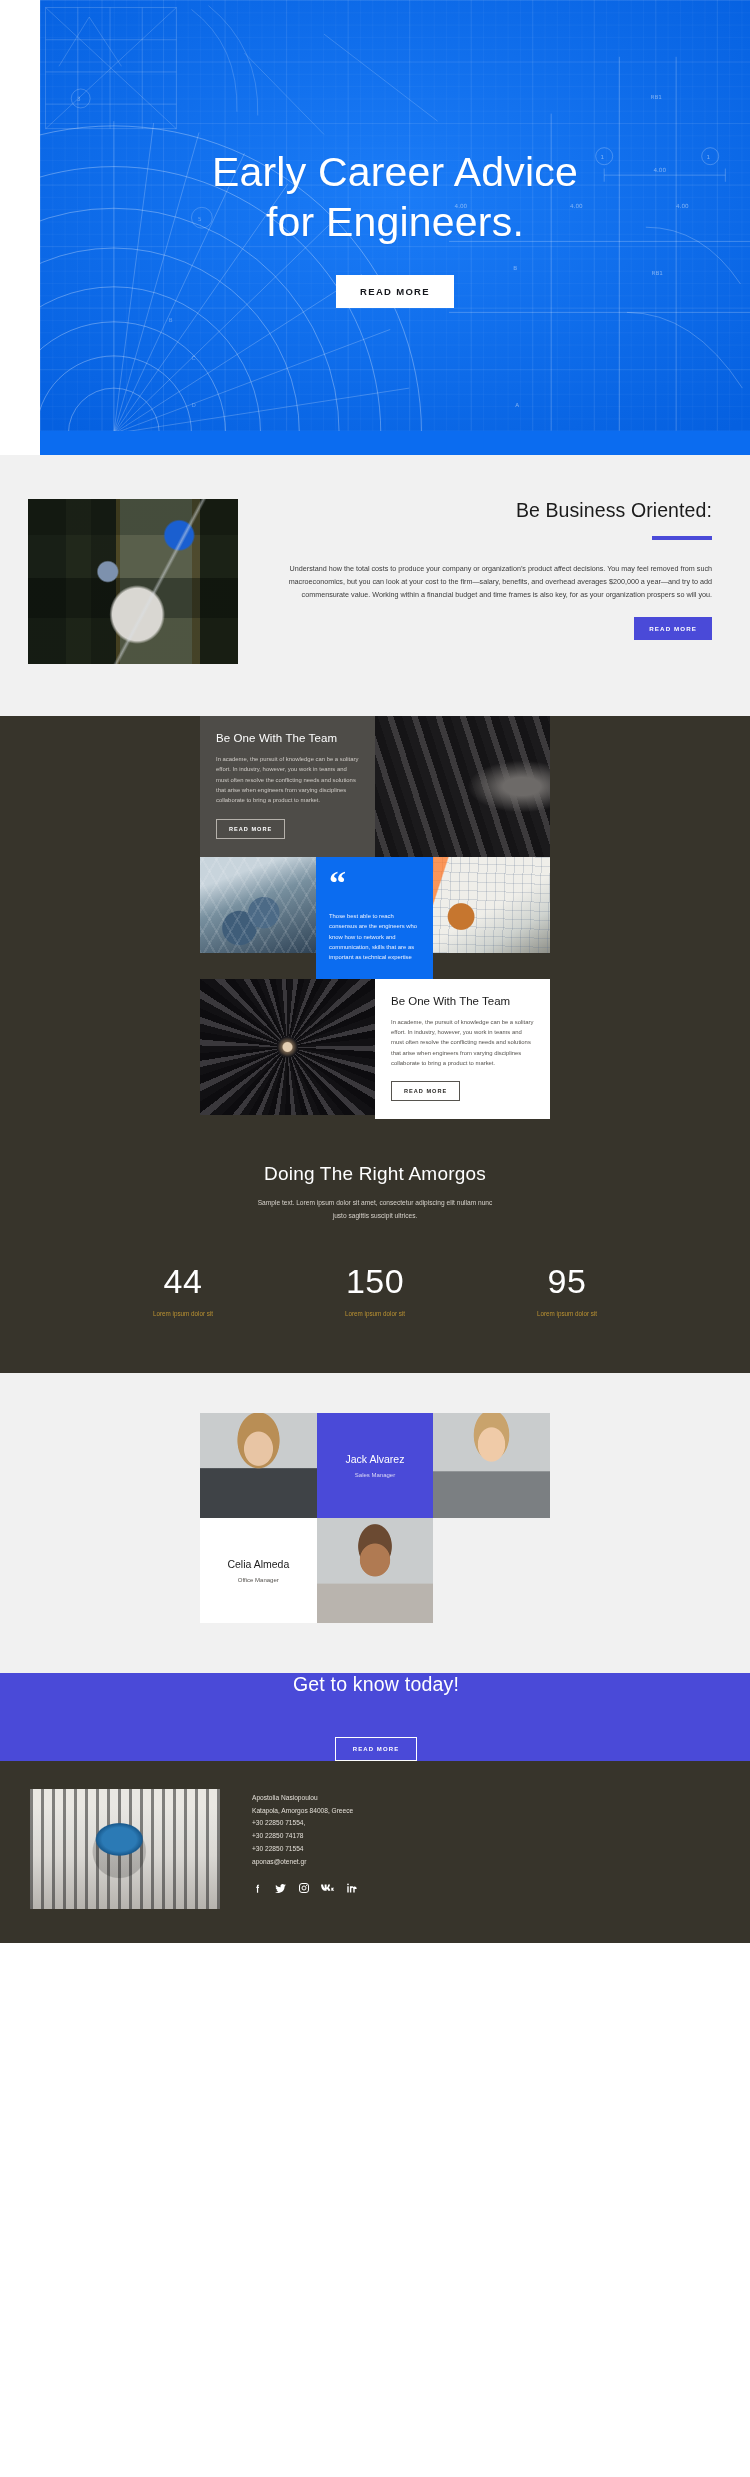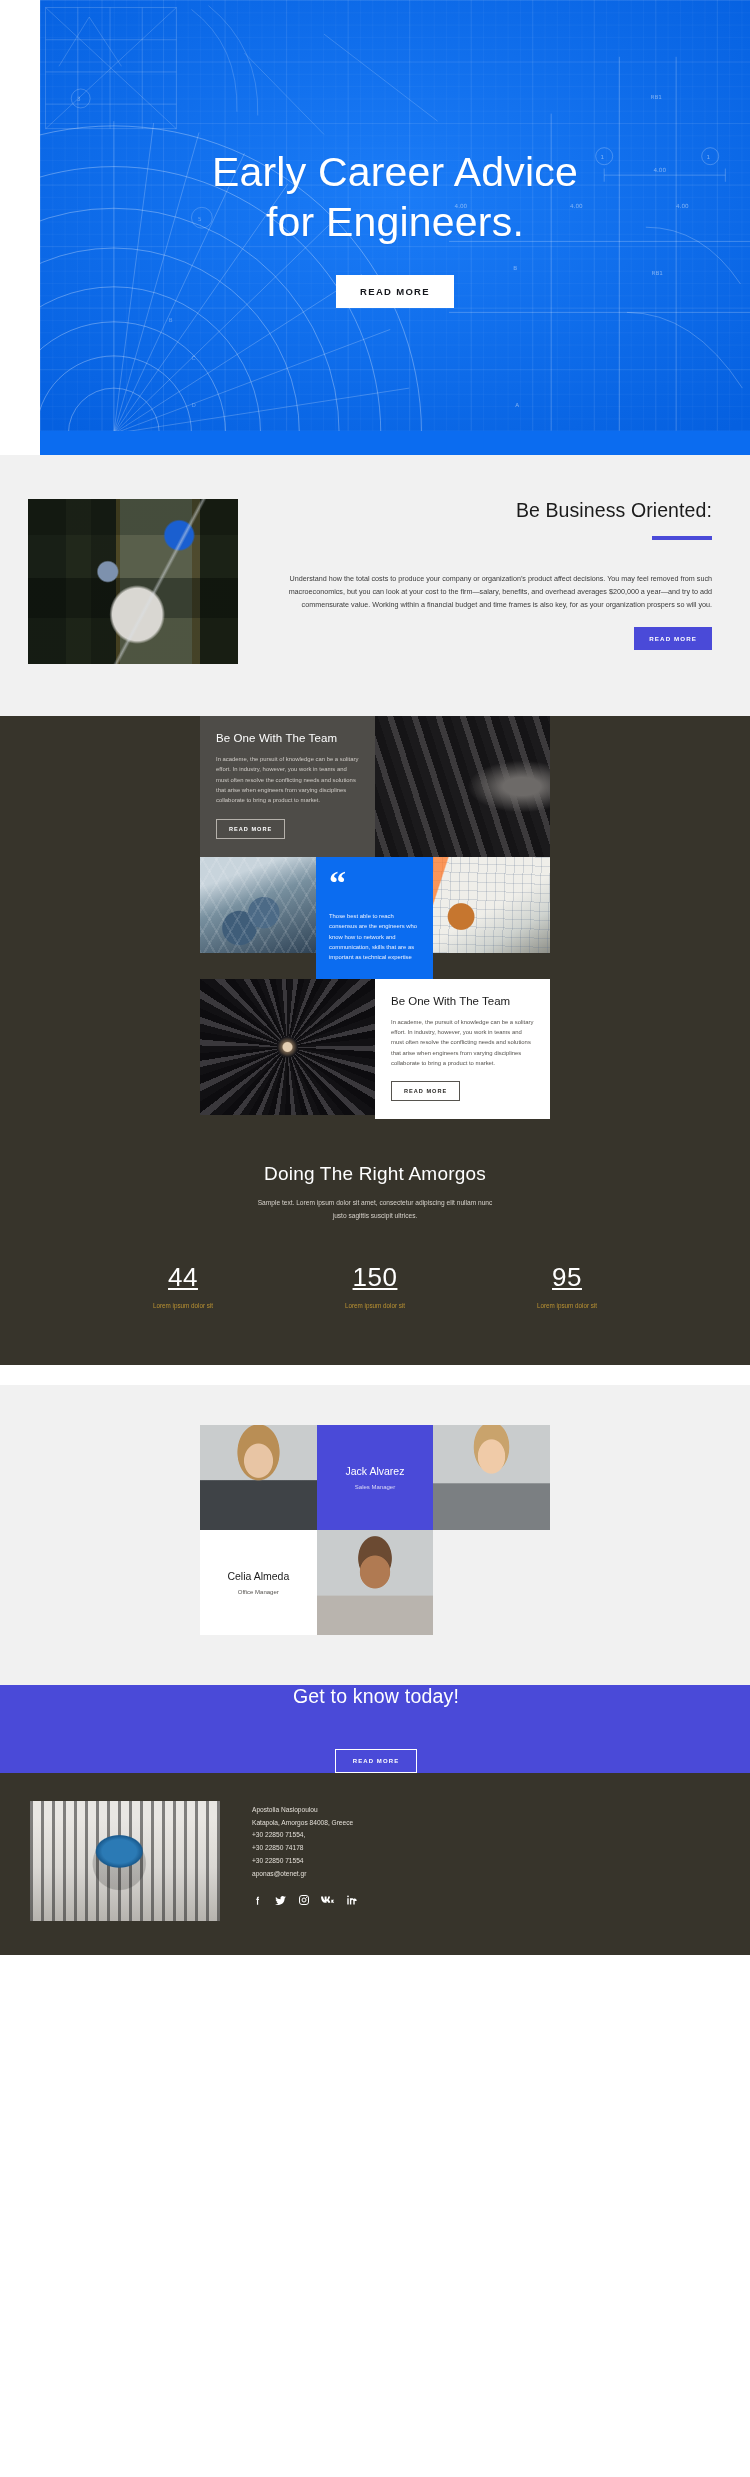--- a/index.html
+++ b/index.html
@@ -69,21 +69,21 @@
     color: #1b1b1b;
     font-weight: 400;
     text-align: right;
     letter-spacing: .1px;
   }
   .rule {
     width: 60px; height: 4px; background: #4a4ad8;
     margin: 14px 0 0 auto;
   }
   .business-body {
-    margin-top: 32px;
+    margin-top: 22px;
     font-size: 7.2px;
     line-height: 1.82;
     color: #3a3a3a;
     text-align: right;
   }
   .btn-primary {
     display: inline-block;
     margin-top: 16px;
     background: #4a4ad8;
     color: #fff;
@@ -184,25 +184,25 @@
   .stats-title { color: #ffffff; font-size: 19px; font-weight: 400; letter-spacing: .2px; }
   .stats-sub {
     margin: 12px auto 0 auto;
     max-width: 250px;
     color: #d6d2cb;
     font-size: 6.6px;
     line-height: 1.85;
   }
   .stat-row { display: flex; justify-content: center; gap: 62px; margin-top: 40px; }
   .stat { width: 130px; }
-  .stat-num { color: #ffffff; font-size: 26px; font-weight: 400; letter-spacing: .5px; text-decoration: underline; }
+  .stat-num { color: #ffffff; font-size: 34px; font-weight: 400; letter-spacing: .5px; }
   .stat-lbl { margin-top: 9px; color: #b99132; font-size: 6.3px; }
 
   
-  .people { background: #f1f1f1; padding: 40px 0 50px 0; margin-top: 20px; }
+  .people { background: #f1f1f1; padding: 40px 0 50px 0; }
   .pgrid { width: 350px; margin: 0 auto; }
   .prow { display: flex; }
   .pcell { width: 116.66px; height: 105px; position: relative; overflow: hidden; }
   .pphoto { background-size: cover; background-position: center top; }
   .pname-blue { background: #4a4ad8; display: flex; flex-direction: column; align-items: center; justify-content: center; }
   .pname-white { background: #ffffff; display: flex; flex-direction: column; align-items: center; justify-content: center; }
   .pname { font-size: 10.5px; font-weight: 400; }
   .prole { margin-top: 7px; font-size: 6px; }
   .pname-blue .pname { color: #fff; }
   .pname-blue .prole { color: #dcd9f5; }

